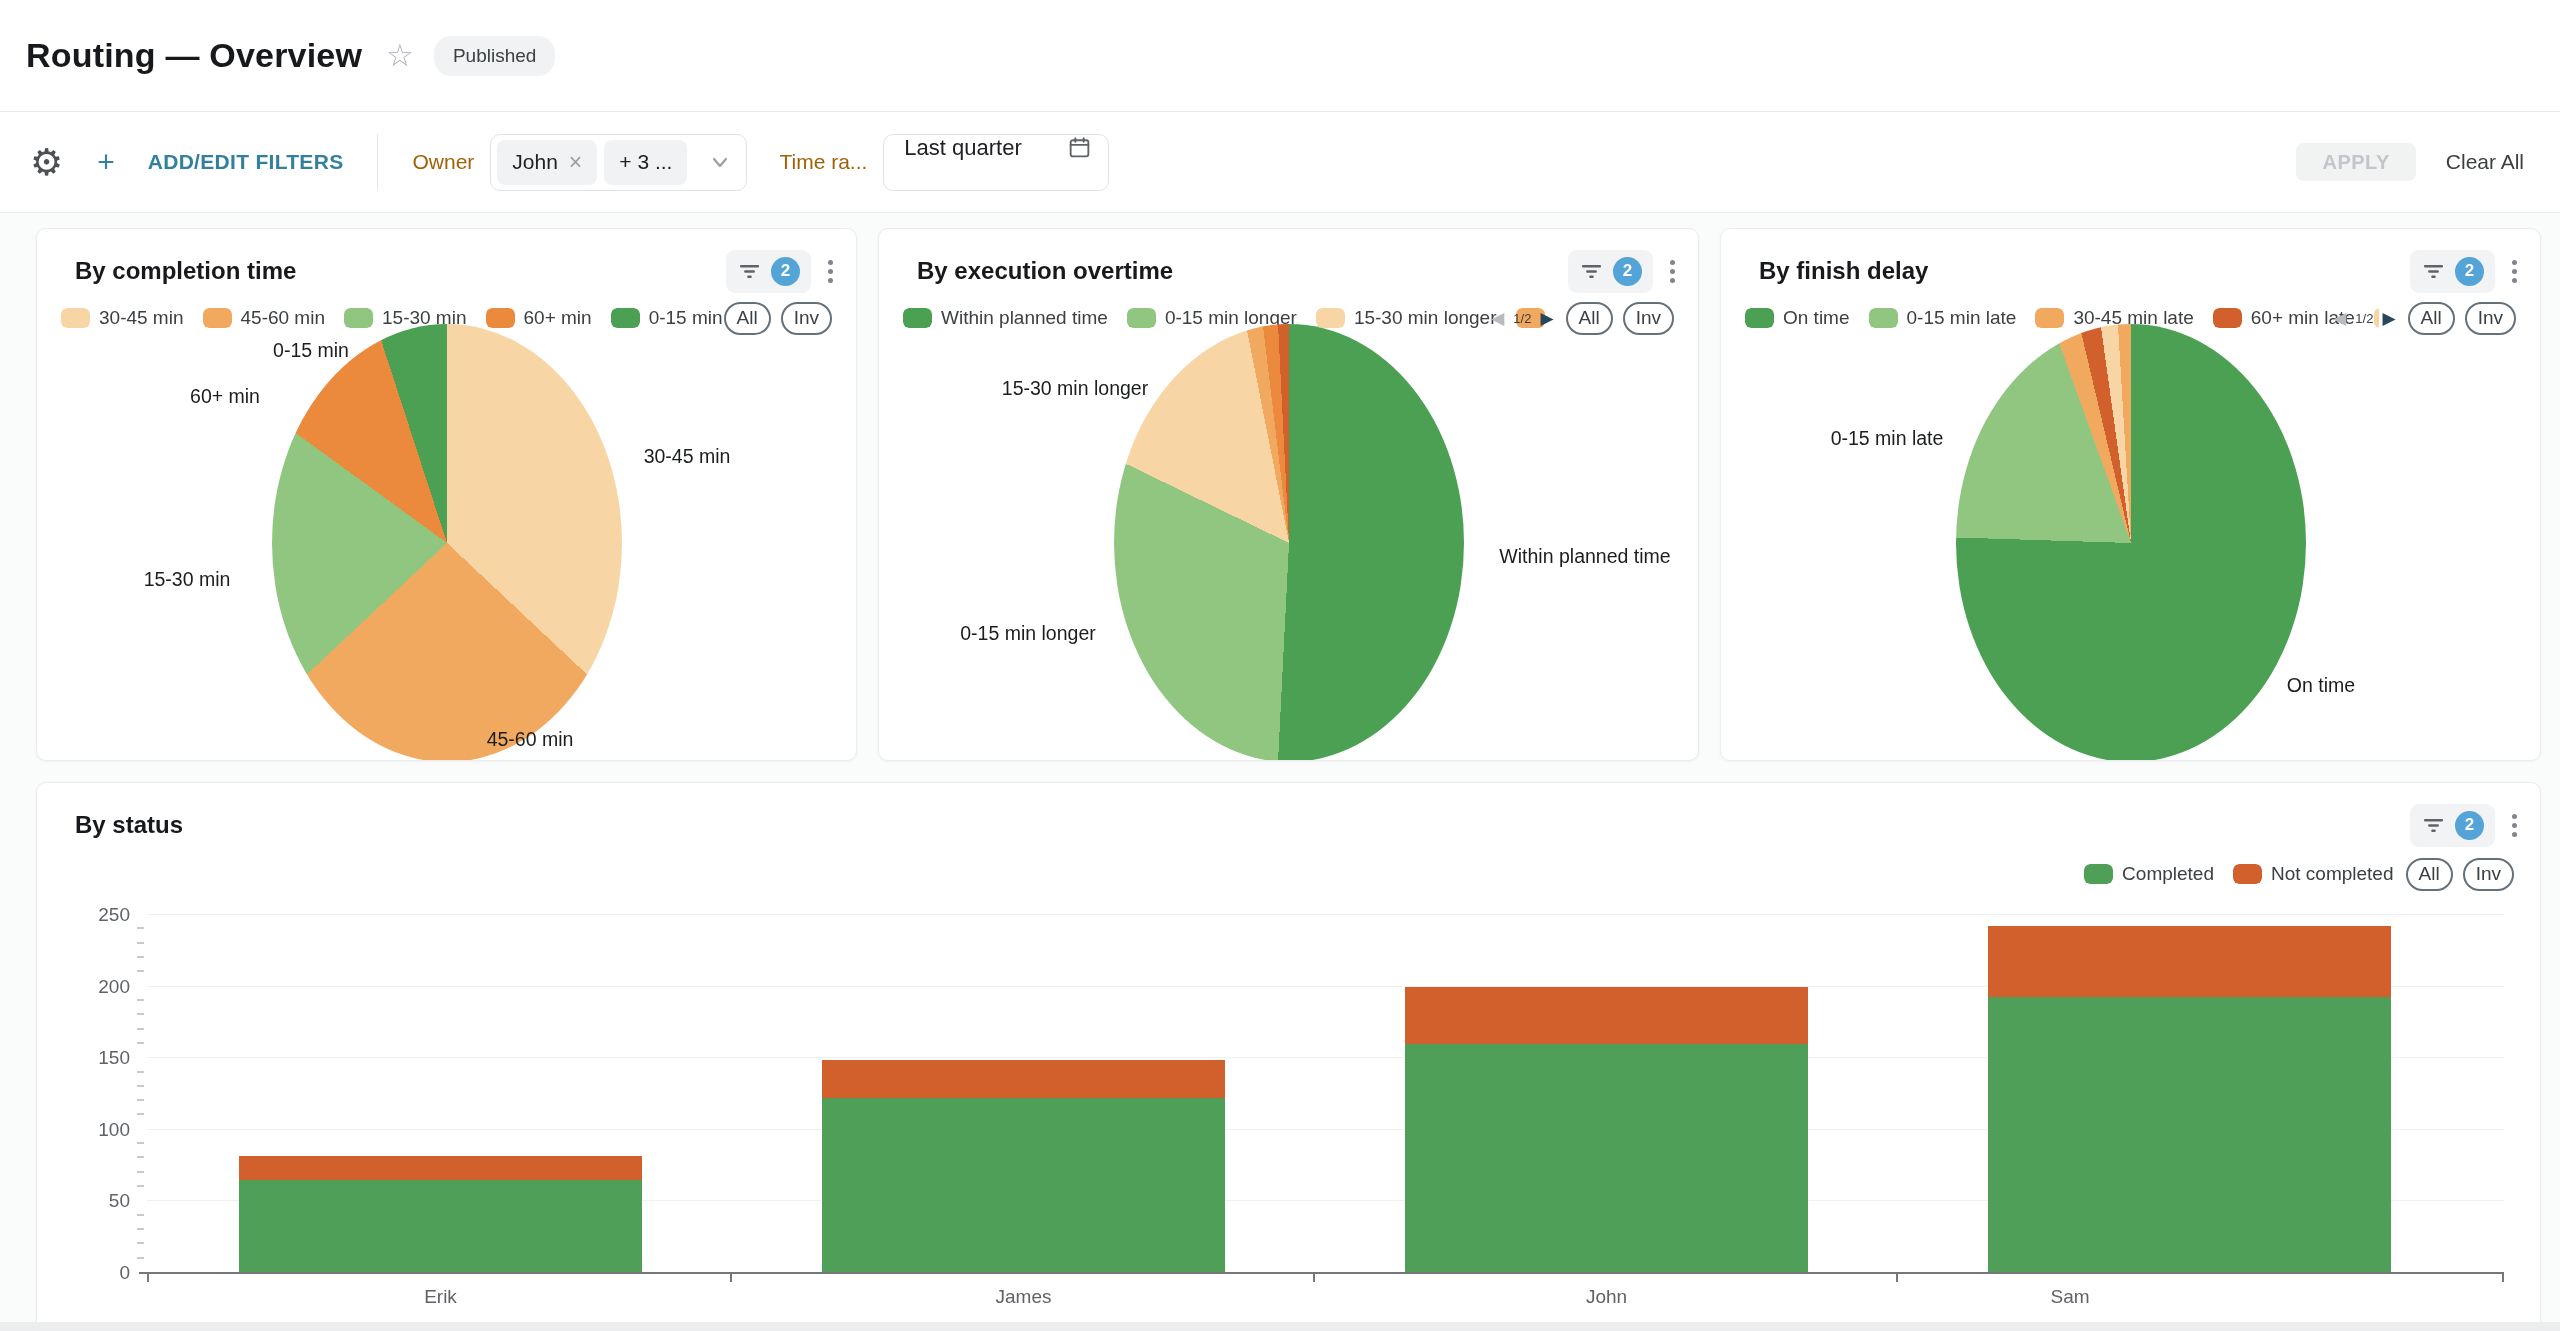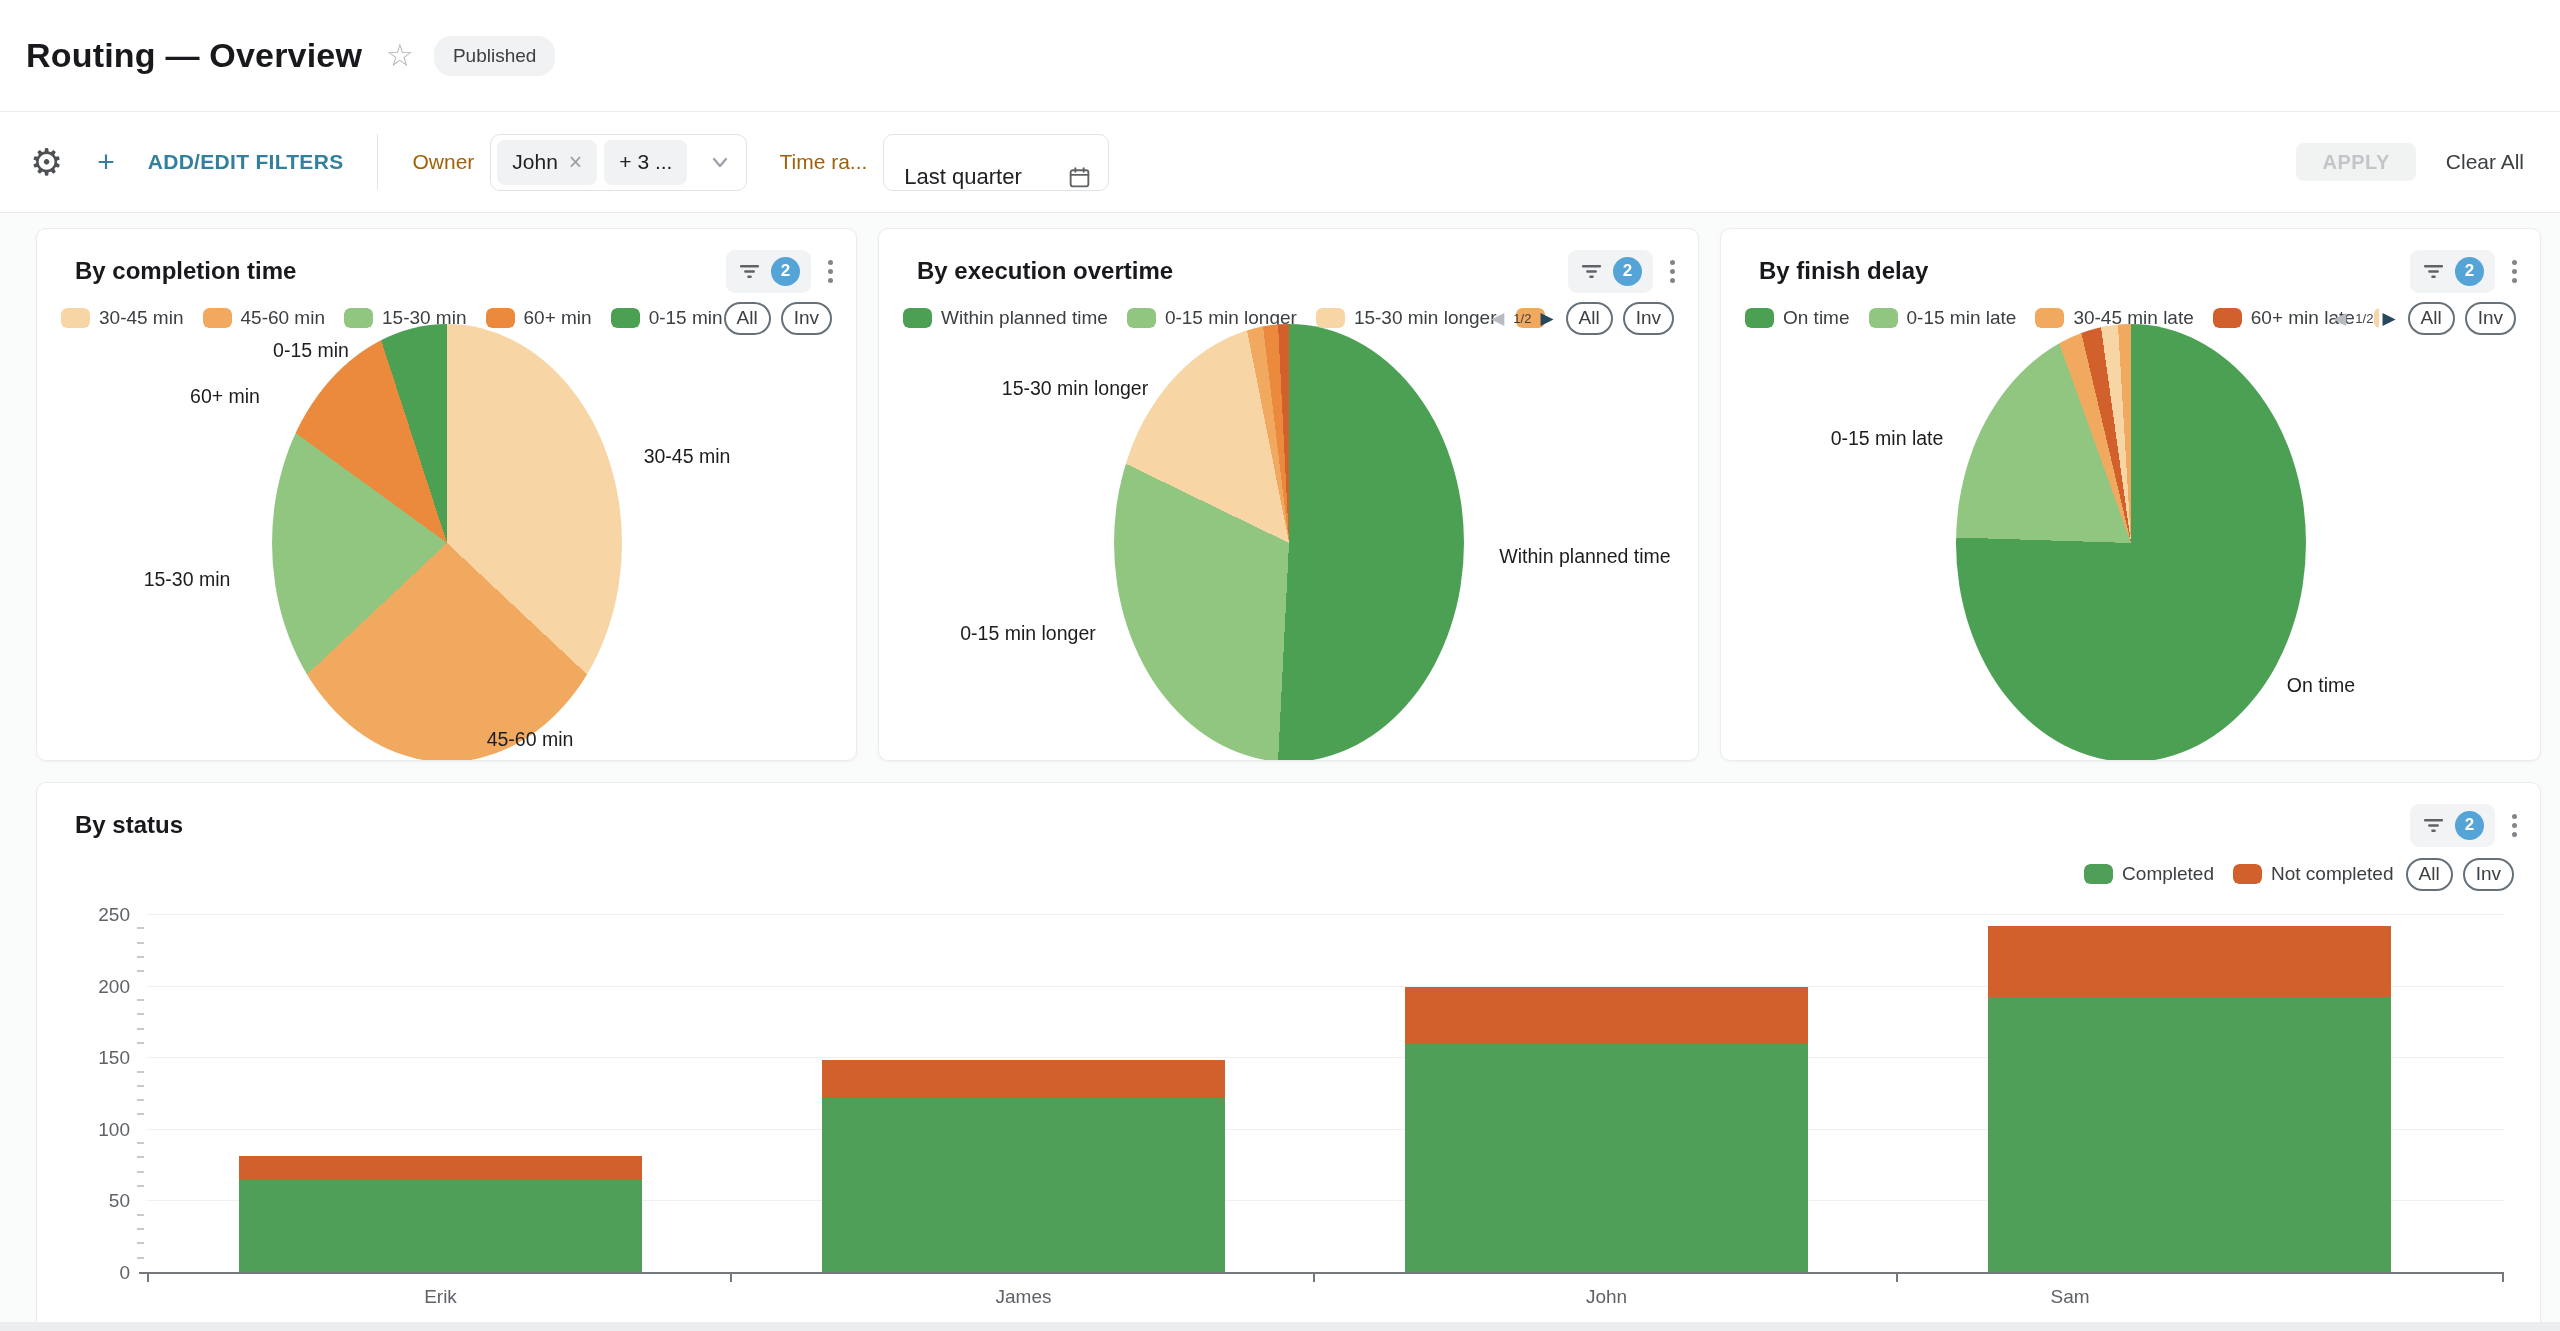--- a/index.html
+++ b/index.html
@@ -22,21 +22,21 @@
   .add-filters{display:flex;align-items:center;gap:12px;margin-left:34px;color:#337F9E;cursor:pointer;}
   .add-filters .plus{font-size:30px;font-weight:400;line-height:1;}
   .add-filters .txt{font-size:21px;font-weight:700;letter-spacing:.3px;margin-left:21px;}
   .vdivider{width:1px;height:56px;background:#e5e6e7;margin:0 34px;}
   .flabel{font-size:21px;color:#a16207;white-space:nowrap;}
   .owner-select{display:flex;align-items:center;margin-left:16px;border:1px solid #e1e2e4;border-radius:10px;padding:5px 0 5px 6px;cursor:pointer;background:#fff;}
   .chip{display:flex;align-items:center;gap:11px;background:#f1f2f3;border-radius:8px;height:45px;padding:0 15px;font-size:21px;color:#202124;margin-right:7px;}
   .chip .x{color:#9aa0a6;font-size:23px;line-height:1;cursor:pointer;}
   .chev{margin:0 14px;display:flex;align-items:center;}
   .time-group{margin-left:32px;display:flex;align-items:center;}
-  .time-select{margin-left:16px;width:226px;height:57px;border:1px solid #e1e2e4;border-radius:10px;display:flex;align-items:flex-end;
+  .time-select{margin-left:16px;width:226px;height:57px;border:1px solid #e1e2e4;border-radius:10px;display:flex;align-items:flex-start;
                justify-content:space-between;padding:0 16px 0 20px;font-size:22px;color:#202124;cursor:pointer;background:#fff;}
   .apply-btn{margin-left:auto;height:38px;padding:0 26px;border:none;border-radius:8px;background:#f1f2f2;color:#c2c6ca;
              font-family:"Liberation Sans",sans-serif;font-size:20px;font-weight:700;letter-spacing:.5px;}
   .clear-all{margin-left:30px;margin-right:6px;font-size:21px;color:#3c4043;cursor:pointer;white-space:nowrap;}
   
   .content{height:1134px;background:#fafbfb;padding:15px 19px 0 36px;}
   .row1{display:flex;gap:21px;}
   .card{background:#fff;border:1px solid #ececee;border-radius:10px;box-shadow:0 1px 3px rgba(60,64,67,.05);}
   .row1 .card{flex:1;height:533px;overflow:hidden;}
   .card-head{display:flex;align-items:center;padding:16px 14px 0 26px;}

